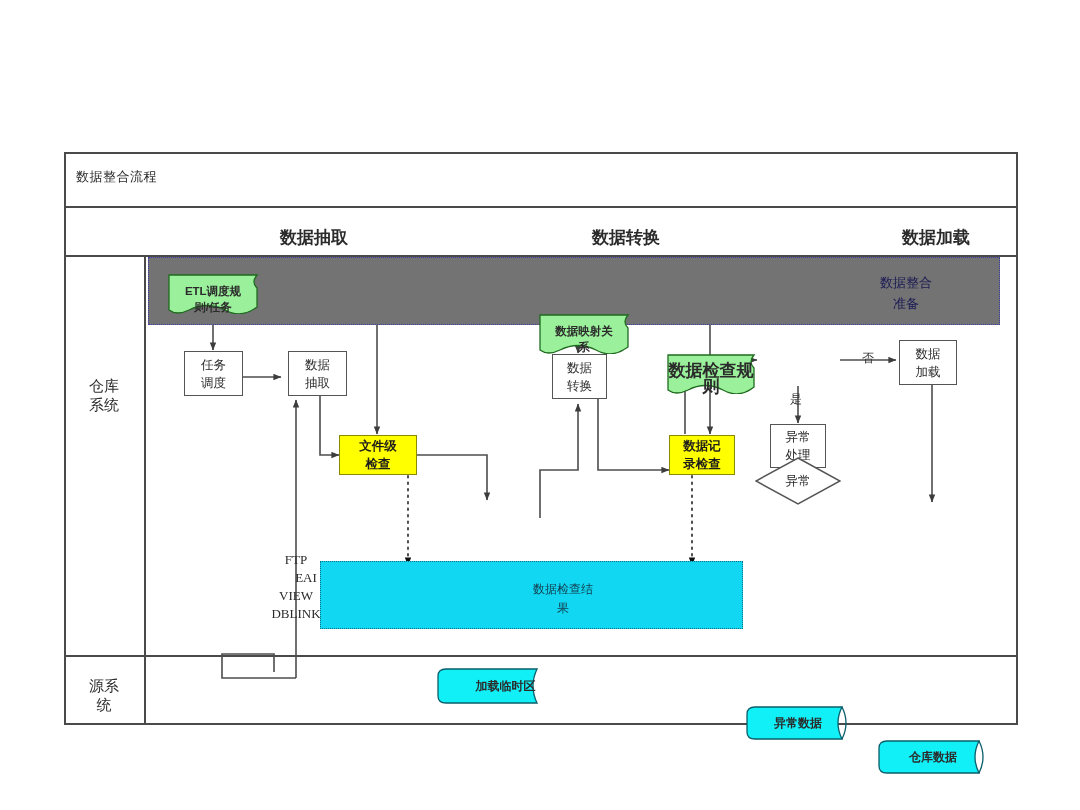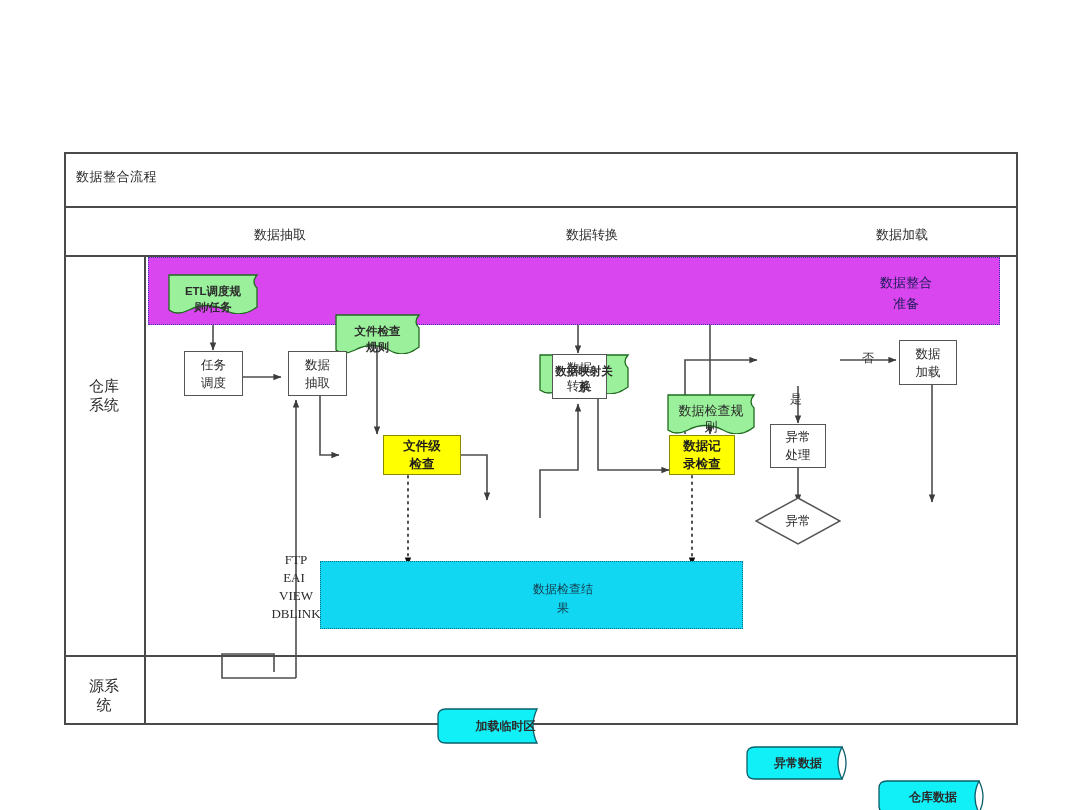--- a/index.html
+++ b/index.html
@@ -9,27 +9,27 @@
   #canvas{position:absolute;left:0;top:0;width:1080px;height:810px;}
 
   
   .frame{position:absolute;left:64px;top:152px;width:954px;height:573px;
          border:2px solid #4a4a4a;box-sizing:border-box;background:#fff;}
   .hrule{position:absolute;left:0;width:100%;height:0;border-top:2px solid #4a4a4a;}
   .vrule{position:absolute;width:0;border-left:2px solid #4a4a4a;}
 
   .title-cell{position:absolute;left:76px;top:168px;font-size:13px;letter-spacing:.5px;}
 
-  .phase{position:absolute;top:226px;font-size:13px;white-space:nowrap;}
+  .phase{position:absolute;top:226px;font-size:17px;text-align:center;white-space:nowrap;font-weight:bold;}
 
   .lane-label{position:absolute;font-size:15px;line-height:19px;text-align:center;width:60px;}
 
   
   .band-prep{position:absolute;left:148px;top:257px;width:852px;height:68px;
-             background:#d946ef;border:1px dotted #3a3aa8;box-sizing:border-box;}
+             background:#737373;border:1px dotted #3a3aa8;box-sizing:border-box;}
   .band-prep-label{position:absolute;right:38px;top:14px;width:110px;text-align:center;
                    font-size:13px;line-height:21px;color:#1a1a55;}
 
   .band-result{position:absolute;left:320px;top:561px;width:423px;height:68px;
                background:#12d7f2;border:1px dotted #0a6f80;box-sizing:border-box;}
   .band-result-label{position:absolute;left:182px;top:18px;width:120px;text-align:center;
                      font-size:12px;line-height:19px;color:#143c4d;}
 
   
   .node{position:absolute;box-sizing:border-box;display:flex;align-items:center;
@@ -145,45 +145,36 @@
   <div class="node doc" style="left:163px;top:274px;width:100px;height:40px;">
     <svg width="100" height="40" viewBox="0 0 100 40">
       <path d="M6,1 L94,1 Q88,8 94,14 L94,33 Q78,45 62,36 Q44,27 26,36 Q14,42 6,36 Z" fill="#9bf09b" stroke="#1f6b1f" stroke-width="1.3"></path>
     </svg>
     <span style="font-weight:bold;font-size:11.5px;line-height:16px;">
       <i style="font-style:normal;display:block">ETL调度规</i>
       <i style="font-style:normal;display:block">则/任务</i>
     </span>
   </div>
 
-  <div class="node doc" style="left:330px;top:274px;width:95px;height:40px;">
-    <svg width="95" height="40" viewBox="0 0 95 40">
-      <path d="M6,1 L89,1 Q83,8 89,14 L89,33 Q74,45 59,36 Q42,27 25,36 Q13,42 6,36 Z" fill="#9bf09b" stroke="#1f6b1f" stroke-width="1.3"></path>
-    </svg>
-    <span style="font-weight:bold;font-size:11.5px;line-height:16px;">
-      <i style="font-style:normal;display:block">文件检查</i>
-      <i style="font-style:normal;display:block">规则</i>
-    </span>
-  </div>
 
   <div class="node doc" style="left:534px;top:274px;width:100px;height:40px;">
     <svg width="100" height="40" viewBox="0 0 100 40">
       <path d="M6,1 L94,1 Q88,8 94,14 L94,33 Q78,45 62,36 Q44,27 26,36 Q14,42 6,36 Z" fill="#9bf09b" stroke="#1f6b1f" stroke-width="1.3"></path>
     </svg>
     <span style="font-weight:bold;font-size:11.5px;line-height:16px;">
       <i style="font-style:normal;display:block">数据映射关</i>
       <i style="font-style:normal;display:block">系</i>
     </span>
   </div>
 
   <div class="node doc" style="left:662px;top:274px;width:98px;height:40px;">
     <svg width="98" height="40" viewBox="0 0 98 40">
       <path d="M6,1 L92,1 Q86,8 92,14 L92,33 Q77,45 61,36 Q43,27 26,36 Q14,42 6,36 Z" fill="#9bf09b" stroke="#1f6b1f" stroke-width="1.3"></path>
     </svg>
-    <span style="font-weight:normal;font-size:13px;line-height:16px;">
+    <span style="font-weight:bold;font-size:17px;line-height:16px;">
       <i style="font-style:normal;display:block">数据检查规</i>
       <i style="font-style:normal;display:block">则</i>
     </span>
   </div>
 
   <div class="node proc" style="left:184px;top:351px;width:59px;height:45px;">
     <span>
       <i style="font-style:normal;display:block">任务</i>
       <i style="font-style:normal;display:block">调度</i>
     </span>
@@ -210,21 +201,21 @@
     </span>
   </div>
 
   <div class="node proc" style="left:770px;top:424px;width:56px;height:44px;">
     <span>
       <i style="font-style:normal;display:block">异常</i>
       <i style="font-style:normal;display:block">处理</i>
     </span>
   </div>
 
-  <div class="node task" style="left:339px;top:435px;width:78px;height:40px;margin-left:44px;">
+  <div class="node task" style="left:339px;top:435px;width:78px;height:40px;">
     <span>
       <i style="font-style:normal;display:block">文件级</i>
       <i style="font-style:normal;display:block">检查</i>
     </span>
   </div>
 
   <div class="node task" style="left:669px;top:435px;width:66px;height:40px;">
     <span>
       <i style="font-style:normal;display:block">数据记</i>
       <i style="font-style:normal;display:block">录检查</i>
@@ -264,17 +255,17 @@
   </div>
 
   <div class="band-result">
     <div class="band-result-label">
       <div>数据检查结</div>
       <div>果</div>
     </div>
   </div>
 
   <div class="vert-text" style="left:258px;top:551px;width:76px;">FTP</div>
-  <div class="vert-text" style="left:256px;top:569px;width:76px;">EAI</div>
+  <div class="vert-text" style="left:268px;top:569px;width:76px;">EAI</div>
   <div class="vert-text" style="left:258px;top:587px;width:76px;">VIEW</div>
   <div class="vert-text" style="left:258px;top:605px;width:76px;">DBLINK</div>
 
 </div>
 
 </body></html>

